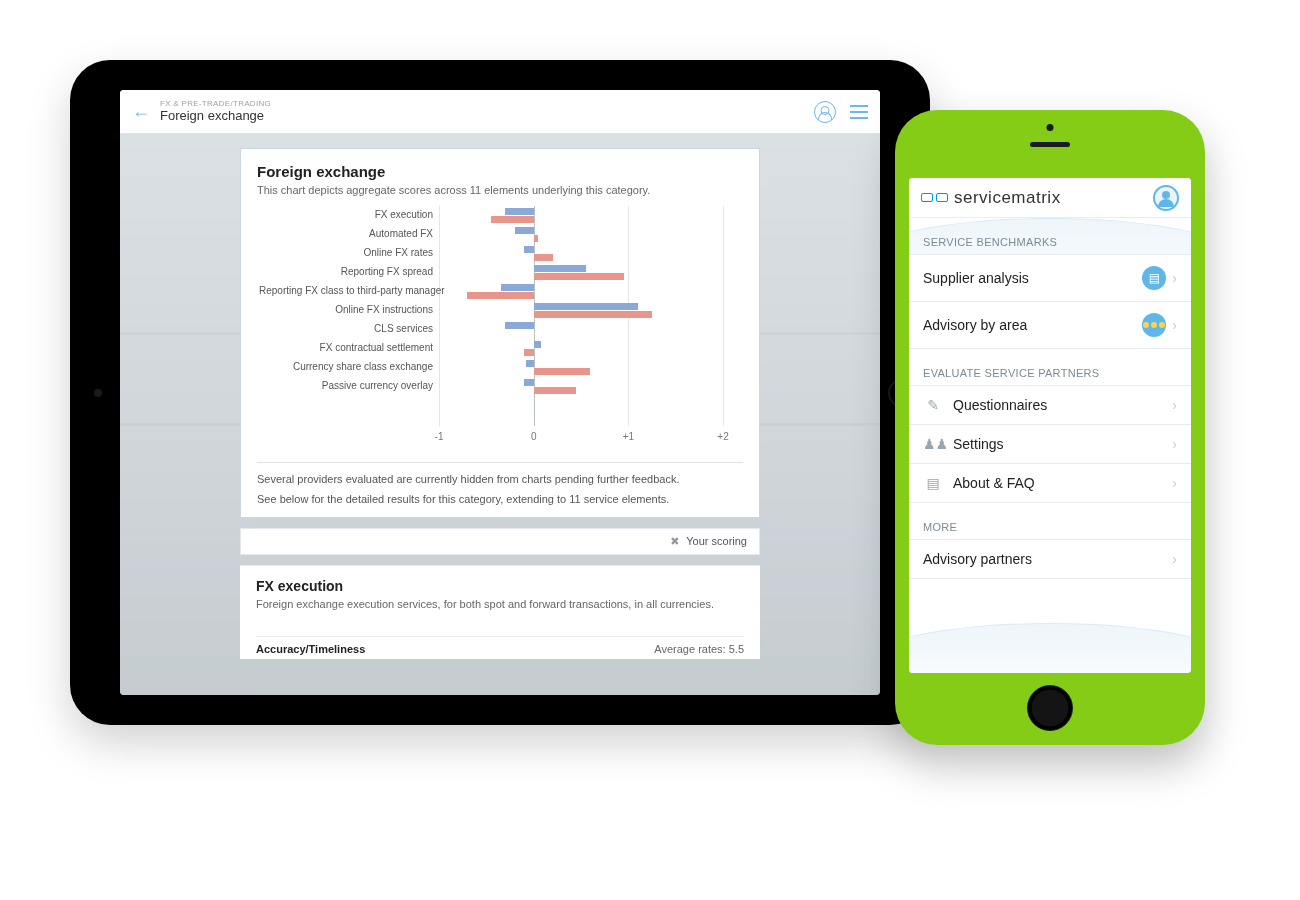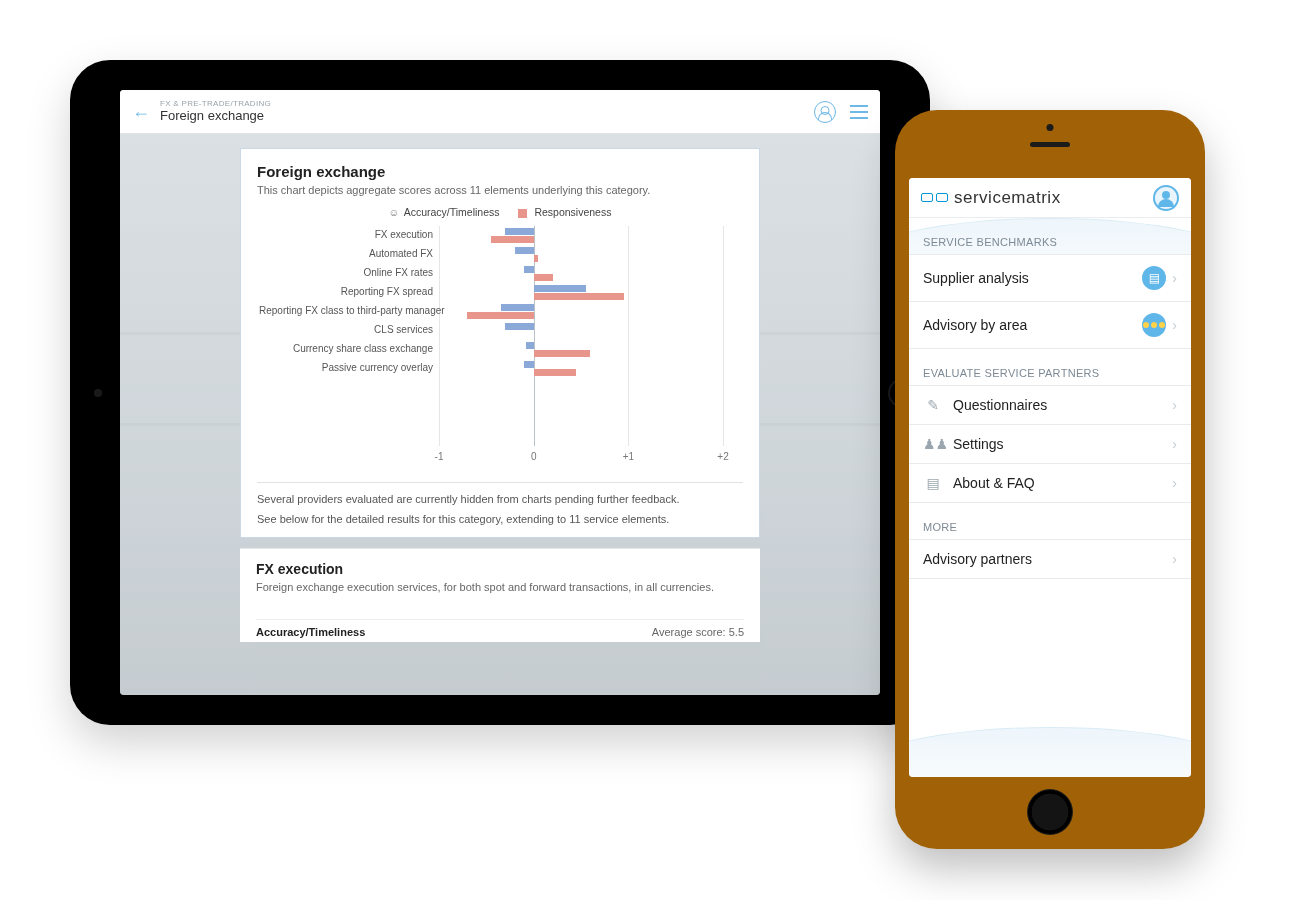--- a/index.html
+++ b/index.html
@@ -162,22 +162,22 @@
     display:flex; justify-content:space-between; align-items:baseline;
     border-top:1px solid #eee; padding-top:6px; font-size:11px;
   }
   .detail-row .metric { font-weight:700; color:#222; }
   .detail-row .avg { color:#666; }
 
   
   .phone {
     position:absolute;
     left: 895px; top: 110px;
-    width: 310px; height: 739px;
-    background:#a16207;
+    width: 310px; height: 635px;
+    background:#84cc16;
     border-radius: 42px;
     padding: 68px 14px 72px 14px;
     box-shadow: 0 20px 42px rgba(0,0,0,0.25);
     z-index: 10;
   }
   .phone::before{ 
     content:""; position:absolute; left:50%; top:32px; transform:translateX(-50%);
     width:40px; height:5px; border-radius:3px; background:#1b1b1b;
   }
   .phone-cam{
@@ -283,30 +283,20 @@
         <span class="user-icon"></span>
         <span class="hamburger"></span>
       </div>
     </div>
 
     <div class="content-wrap">
       <div class="card">
         <h2>Foreign exchange</h2>
         <div class="card-sub">This chart depicts aggregate scores across 11 elements underlying this category.</div>
 
-        <div class="legend">
-          <span class="legend-item">
-            <span class="thumb">☺</span>
-            <span>Accuracy/Timeliness</span>
-          </span>
-          <span class="legend-item">
-            <span class="swatch sw-red"></span>
-            <span>Responsiveness</span>
-          </span>
-        </div>
 
         <div class="chart" id="chart">
             <div class="chart-rows">
               <div class="gridline" style="left: 0%;"></div>
               <div class="xlabel" style="left: 0%;">-1</div>
               <div class="gridline" style="left: 33.3333%; background: rgb(185, 194, 200);"></div>
               <div class="xlabel" style="left: 33.3333%;">0</div>
               <div class="gridline" style="left: 66.6667%;"></div>
               <div class="xlabel" style="left: 66.6667%;">+1</div>
               <div class="gridline" style="left: 100%;"></div>
@@ -330,51 +320,65 @@
                 <div class="row-label">Reporting FX spread</div>
                 <div class="bar blue" style="left: 33.3333%; width: 18.3333%;"></div>
                 <div class="bar red" style="left: 33.3333%; width: 31.6667%;"></div>
               </div>
               <div class="row">
                 <div class="row-label">Reporting FX class to third-party manager</div>
                 <div class="bar blue" style="left: 21.6667%; width: 11.6667%;"></div>
                 <div class="bar red" style="left: 10%; width: 23.3333%;"></div>
               </div>
               <div class="row">
+                <div class="row-label">Online FX instructions</div>
+                <div class="bar blue" style="left: 33.3333%; width: 36.6667%;"></div>
+                <div class="bar red" style="left: 33.3333%; width: 41.6667%;"></div>
+              </div>
+              <div class="row">
                 <div class="row-label">CLS services</div>
                 <div class="bar blue" style="left: 23.3333%; width: 10%;"></div>
                 <div class="bar red" style="left: 33.3333%; width: 0%;"></div>
+              </div>
+              <div class="row">
+                <div class="row-label">FX contractual settlement</div>
+                <div class="bar blue" style="left: 33.3333%; width: 2.66667%;"></div>
+                <div class="bar red" style="left: 30%; width: 3.33333%;"></div>
               </div>
               <div class="row">
                 <div class="row-label">Currency share class exchange</div>
                 <div class="bar blue" style="left: 30.6667%; width: 2.66667%;"></div>
                 <div class="bar red" style="left: 33.3333%; width: 20%;"></div>
               </div>
               <div class="row">
                 <div class="row-label">Passive currency overlay</div>
                 <div class="bar blue" style="left: 30%; width: 3.33333%;"></div>
                 <div class="bar red" style="left: 33.3333%; width: 15%;"></div>
               </div>
             </div>
           </div>
 
         <div class="card-footer">
           <p>Several providers evaluated are currently hidden from charts pending further feedback.</p>
           <p>See below for the detailed results for this category, extending to 11 service elements.</p>
         </div>
       </div>
 
+      <div class="scoring-bar">
+        <span class="x">✖</span>
+        <span>Your scoring</span>
+      </div>
 
       <div class="detail-card">
         <h3>FX execution</h3>
         <p>Foreign exchange execution services, for both spot and forward transactions, in all currencies.</p>
         <div class="detail-row">
           <span class="metric">Accuracy/Timeliness</span>
           <span class="avg">
-            <span>Average score:</span>
+            <span>Average rates:</span>
             <span>5.5</span>
           </span>
         </div>
       </div>
     </div>
   </div>
 </div>
 
 <div class="phone">
   <span class="phone-cam"></span>

